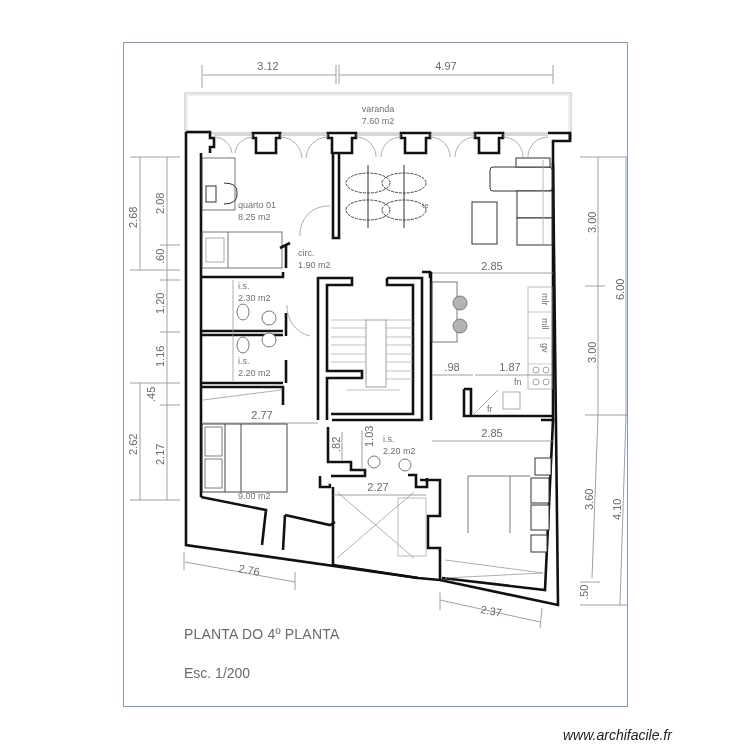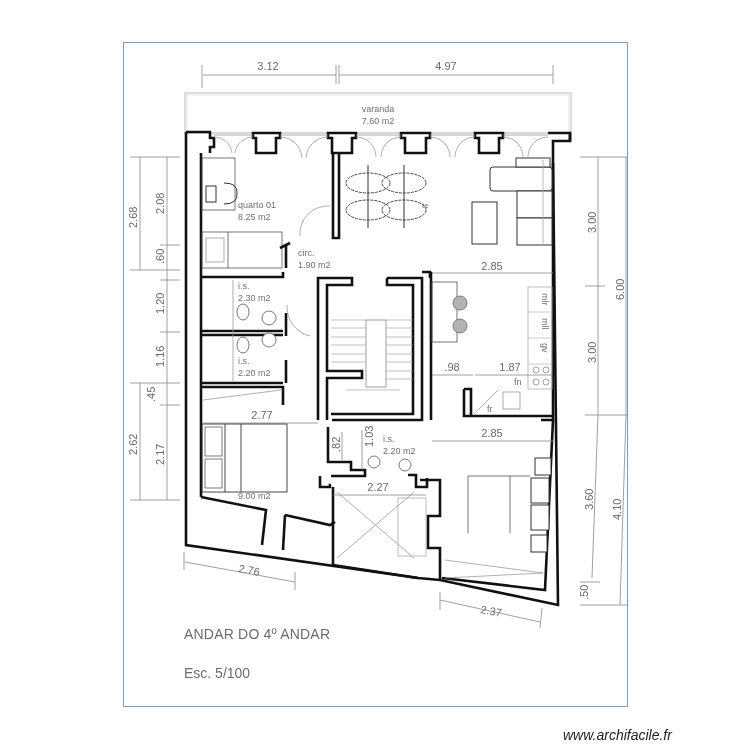--- a/index.html
+++ b/index.html
@@ -270,15 +270,15 @@
     <line class="dl" x1="184" y1="552" x2="184" y2="570"></line>
     <line class="dl" x1="295" y1="572" x2="295" y2="590"></line>
     <text class="dim" x="0" y="0" transform="translate(238,572) rotate(10)">2.76</text>
     <line class="dl" x1="440" y1="600" x2="540" y2="622"></line>
     <line class="dl" x1="440" y1="592" x2="440" y2="610"></line>
     <line class="dl" x1="542" y1="608" x2="540" y2="628"></line>
     <text class="dim" x="0" y="0" transform="translate(480,613) rotate(10)">2.37</text>
   </g>
 </svg>
 
-<div class="title">ANDAR DO 4º ANDAR</div>
-<div class="scale">Esc. 5/100</div>
+<div class="title">PLANTA DO 4º PLANTA</div>
+<div class="scale">Esc. 1/200</div>
 <div class="watermark">www.archifacile.fr</div>
 
 </body></html>

